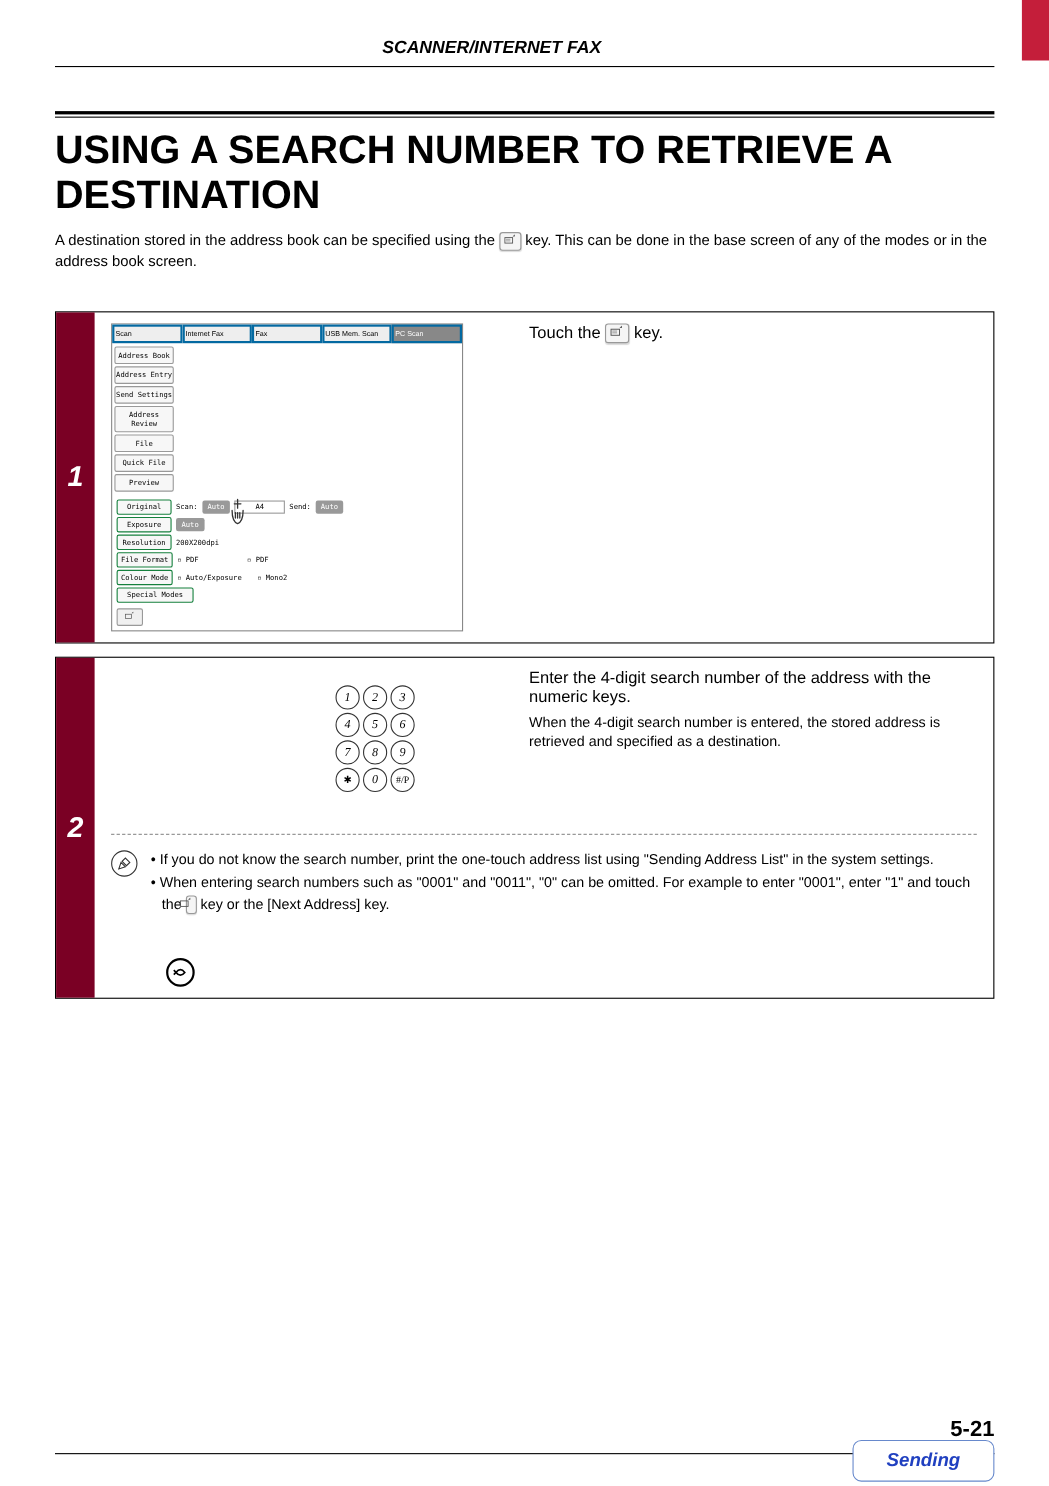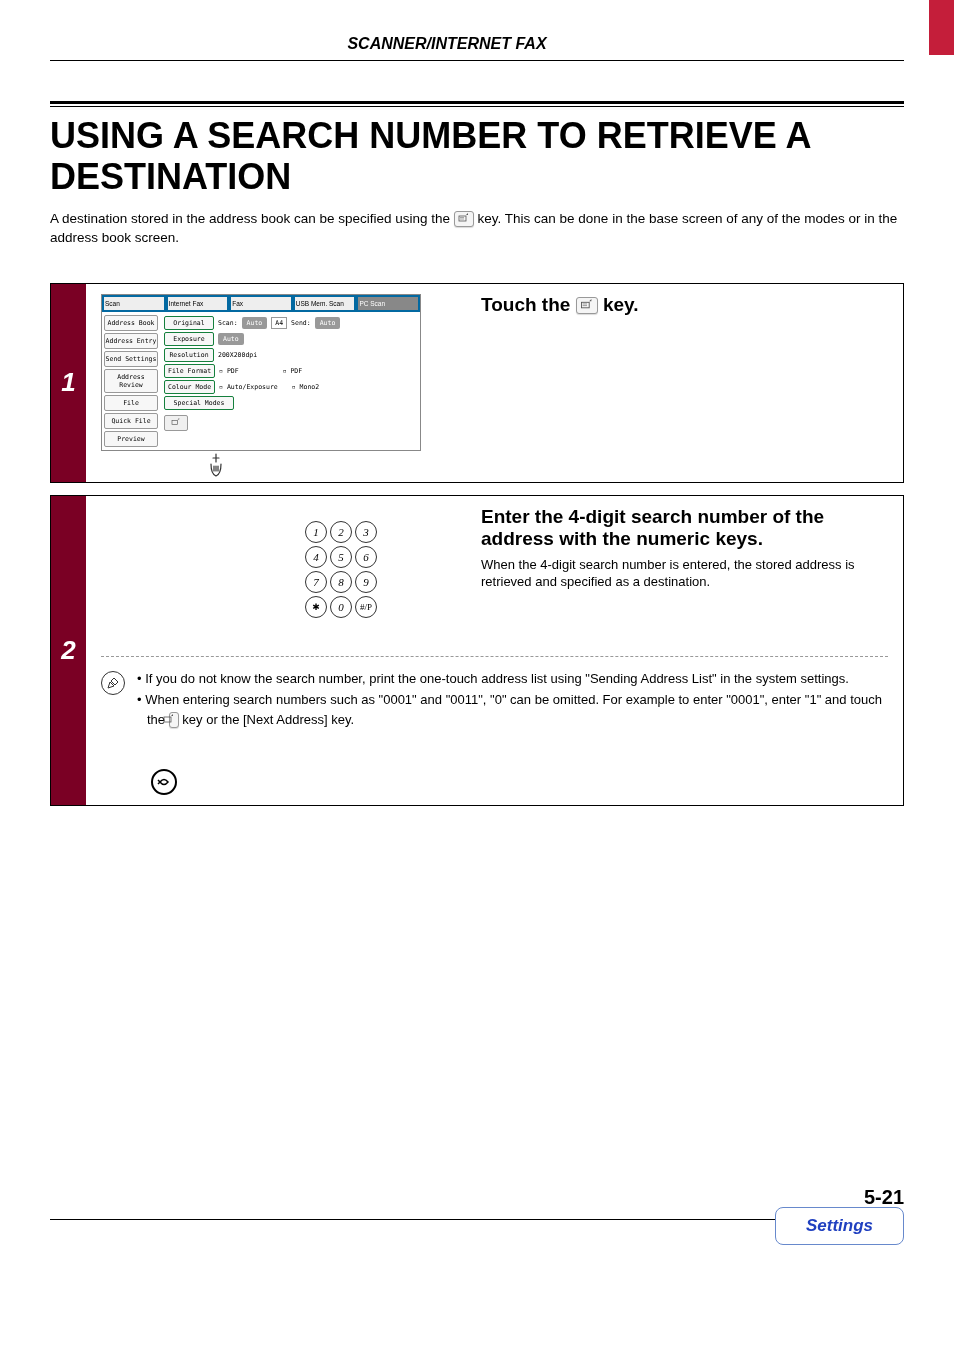--- a/index.html
+++ b/index.html
@@ -90,22 +90,22 @@
       display: flex;
       gap: 20px;
     }
     .step-left {
       flex: 0 0 360px;
     }
     .step-right {
       flex: 1;
     }
     .step-instruction {
-      font-size: 19px;
-      font-weight: bold;
+      font-size: 15px;
+      font-weight: normal;
     }
     .step-subtext {
       font-size: 13px;
       margin-top: 6px;
       line-height: 1.35;
     }
     .screen-mock {
       border: 1px solid #888;
       background: #fff;
       font-size: 7px;
@@ -123,20 +123,21 @@
       background: #eee;
       font-family: Liberation Sans, sans-serif;
       font-size: 6.5px;
     }
     .screen-tab.dark {
       background: #888;
       color: #fff;
     }
     .screen-body {
       display: flex;
+      flex-direction: column;
     }
     .screen-side {
       width: 58px;
       display: flex;
       flex-direction: column;
       gap: 2px;
       padding: 3px 2px;
     }
     .side-btn {
       border: 1px solid #999;
@@ -357,21 +358,21 @@
               <div class="side-btn">Address Review</div>
               <div class="side-btn">File</div>
               <div class="side-btn">Quick File</div>
               <div class="side-btn">Preview</div>
             </div>
             <div class="screen-main">
               <div class="main-row">
                 <span class="main-btn">Original</span>
                 <span>Scan:</span>
                 <span class="main-pill">Auto</span>
-                <span style="border:1px solid #999;padding:1px 3px;">A4</span>
+                <span style="border:1px solid #999;padding:1px 18px;">A4</span>
                 <span>Send:</span>
                 <span class="main-pill">Auto</span>
               </div>
               <div class="main-row">
                 <span class="main-btn">Exposure</span>
                 <span class="main-pill">Auto</span>
               </div>
               <div class="main-row">
                 <span class="main-btn">Resolution</span>
                 <span>200X200dpi</span>
@@ -479,13 +480,13 @@
       </div>
 
     </div>
   </div>
 
   <div class="page-number">5-21</div>
 </div>
 
 <div class="footer-line"></div>
 
-<a class="contents-btn">Settings</a>
+<a class="contents-btn">Sending</a>
 
 </body></html>

